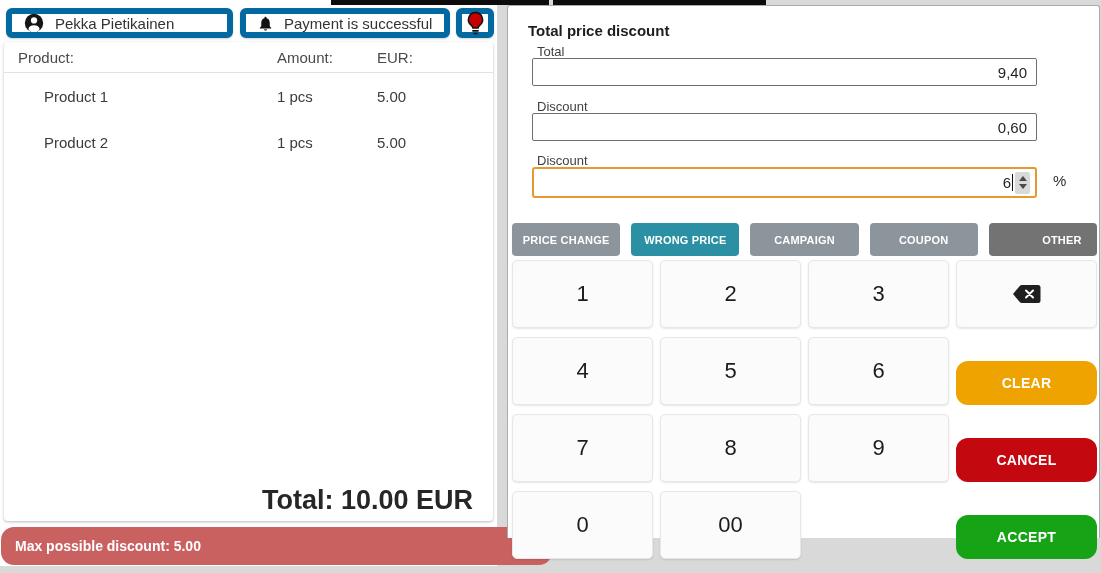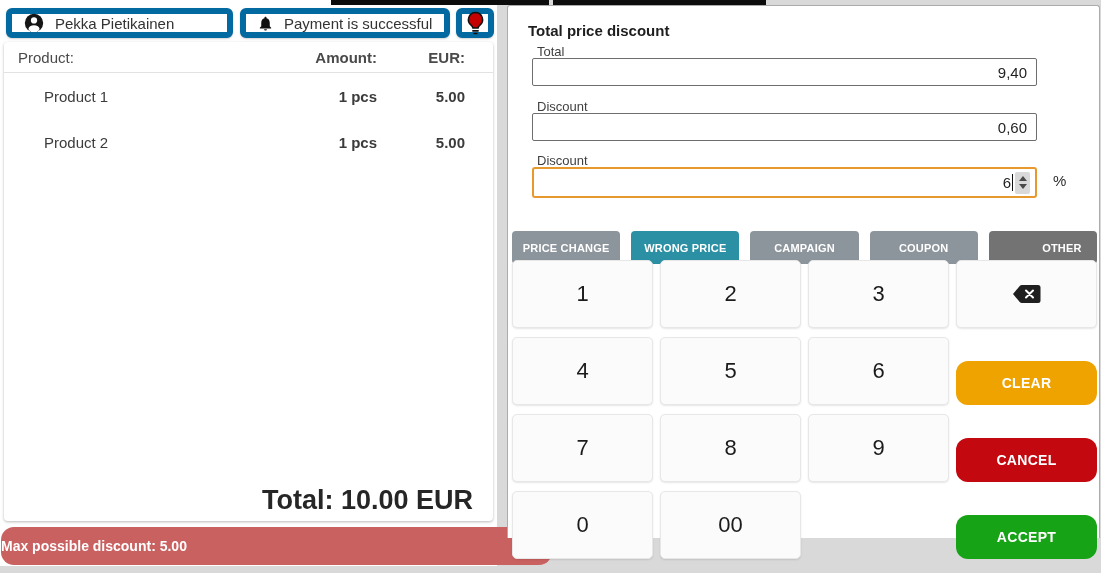--- a/index.html
+++ b/index.html
@@ -39,31 +39,31 @@
     padding:0 28px 0 14px; height:31px; align-items:center;
     border-bottom:1px solid #e2e2e2;
     color:#4a4a4a; font-size:15px;
   }
   .table-row {
     display:grid; grid-template-columns:1fr 100px 88px;
     padding:0 28px 0 40px; height:46px; align-items:center;
     color:#3b3b3b; font-size:15px; cursor:pointer;
   }
   .table-row:first-of-type { margin-top:1px; }
-  .cell-right { text-align:right;font-weight:bold; }
+  .cell-right { text-align:left; }
 
   .total-line {
     position:absolute; right:20px; bottom:5px;
     font-size:27px; font-weight:bold; color:#262626;
   }
 
   .banner {
     position:absolute; left:1px; top:527px; width:551px; height:38px;
     border-radius:13px; color:#fff; font-weight:bold; font-size:14px;
-    display:flex; align-items:center; 
+    display:flex; align-items:center; padding-left:14px;
   }
 
   
   .right-panel {
     position:absolute; left:507px; top:5px; width:593px; height:533px;
     background:#fff; border:1px solid #ababab; border-bottom:none;
     border-radius:3px 3px 0 0;
   }
   .panel-title { position:absolute; left:20px; top:16px; font-size:15px; font-weight:bold; color:#1e1e1e; }
 
@@ -88,21 +88,21 @@
   .spinner {
     width:15px; height:22px; background:#d9d9d9; border-radius:2px;
     display:flex; flex-direction:column; align-items:center; justify-content:center; gap:3px;
     cursor:pointer;
   }
   .arr-up   { width:0; height:0; border-left:4px solid transparent; border-right:4px solid transparent; border-bottom:5px solid #4a4a4a; }
   .arr-down { width:0; height:0; border-left:4px solid transparent; border-right:4px solid transparent; border-top:5px solid #4a4a4a; }
   .pct { position:absolute; left:545px; top:166px; font-size:15px; color:#2e2e2e; }
 
   .reasons {
-    position:absolute; left:4px; top:225px; width:585px;
+    position:absolute; left:4px; top:217px; width:585px;
     display:grid; grid-template-columns:repeat(5,1fr); gap:11px;
   }
   .reason-btn {
     height:33px; border:none; border-radius:4px;
     color:#fff; font-weight:bold; font-size:11px; letter-spacing:.2px;
     display:flex; align-items:center; justify-content:center;
     font-family:inherit; cursor:pointer;
   }
 
   .keypad {

